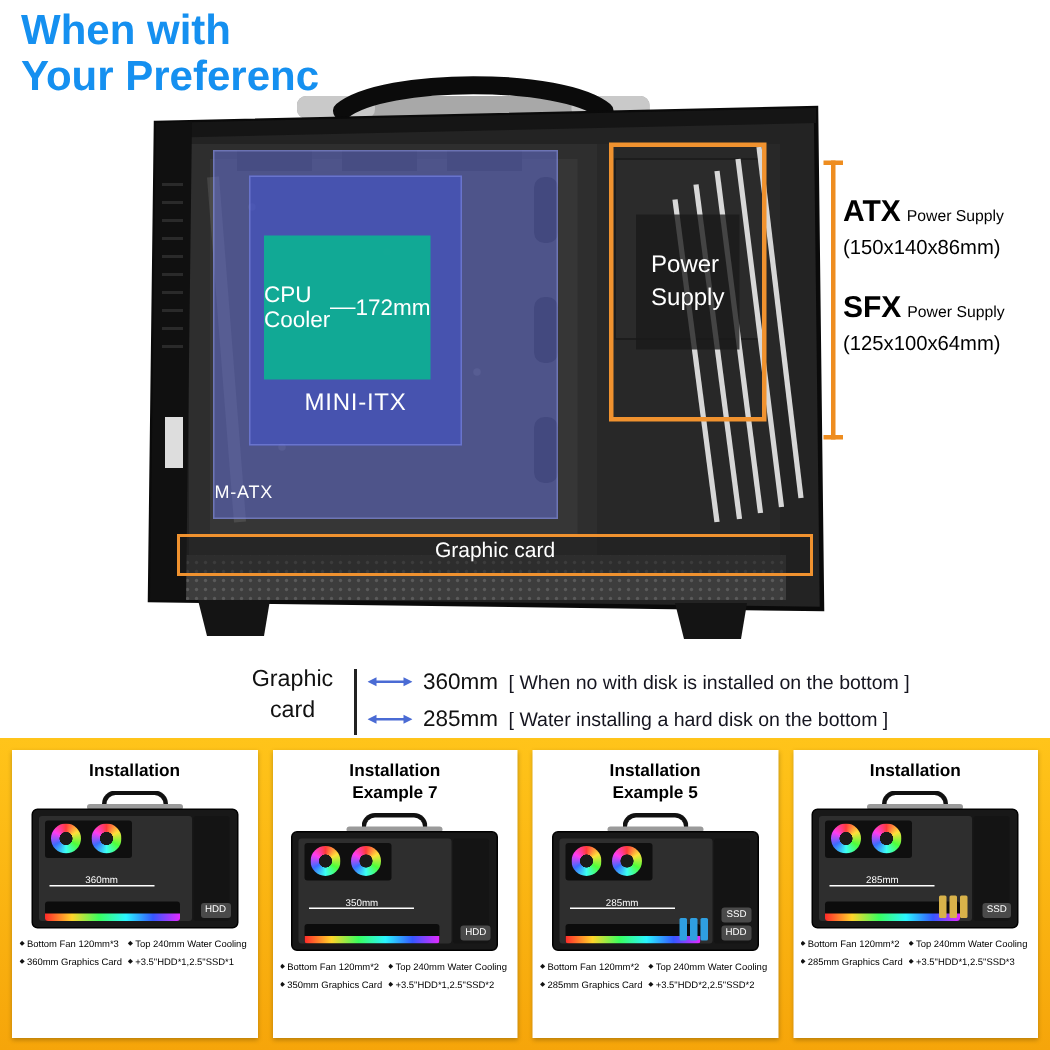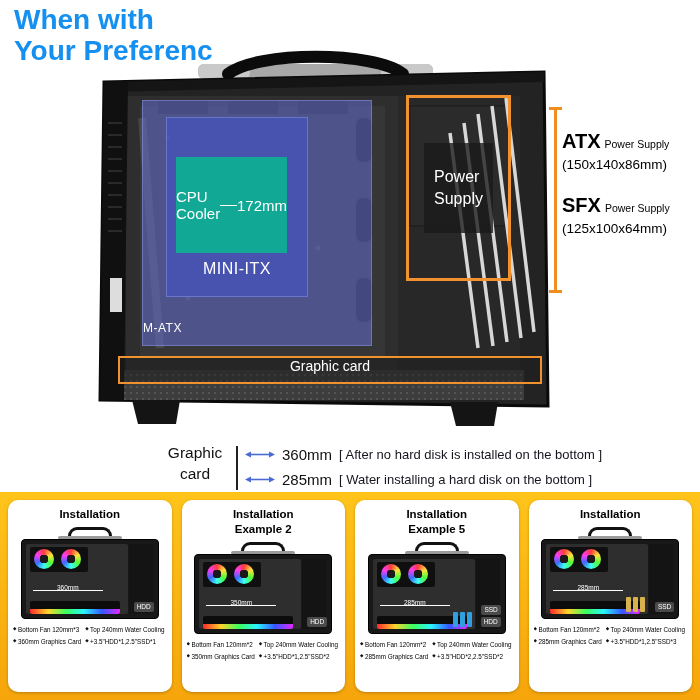--- a/index.html
+++ b/index.html
@@ -39,21 +39,21 @@
   
   .gc-label{position:absolute;left:160px;top:443px;width:70px;text-align:center;font-size:15.5px;color:#111;line-height:1.35}
   .gc-divider{position:absolute;left:236px;top:446px;width:2px;height:44px;background:#222}
   .gc-row{position:absolute;left:245px;display:flex;align-items:center;gap:7px;color:#111}
   .gc-row.r1{top:446px}.gc-row.r2{top:471px}
   .gc-val{font-size:15px}
   .gc-note{font-size:13px;color:#15151f;white-space:nowrap}
 
   
   .band{position:absolute;left:0;top:492px;width:700px;height:208px;background:linear-gradient(180deg,#ffc41a,#f6a50a);display:flex;gap:10px;padding:8px;align-items:stretch}
-  .card{flex:1;background:#fff;border-radius:10px;box-shadow:0 1px 3px rgba(0,0,0,.25);overflow:hidden}
+  .card{flex:1;background:#fff;border-radius:0;box-shadow:0 1px 3px rgba(0,0,0,.25);overflow:hidden}
   .card-title{margin-top:7px;text-align:center;font-size:11.5px;font-weight:bold;line-height:1.3;color:#000}
 
   
   .mc{position:relative;width:138px;height:94px;margin:5px auto 2px}
   .mc-handle{position:absolute;left:50%;top:0;transform:translateX(-50%);width:44px;height:12px;border:3px solid #111;border-bottom:none;border-radius:9px 9px 0 0}
   .mc-plate{position:absolute;left:50%;top:9px;transform:translateX(-50%);width:64px;height:4px;background:#9a9a9a;border-radius:2px}
   .mc-body{position:absolute;left:0;top:12px;width:138px;height:80px;background:#181818;border:1px solid #000;border-radius:4px}
   .mc-int{position:absolute;left:5px;top:17px;width:102px;height:70px;background:#2e2e2e;border-radius:2px}
   .mc-psu{position:absolute;right:6px;top:17px;width:24px;height:70px;background:#141414;border-radius:2px}
   .mc-rad{position:absolute;left:9px;top:20px;width:58px;height:25px;background:#0f0f0f;border-radius:2px}
@@ -198,21 +198,21 @@
     <div>card</div>
   </div>
   <div class="gc-divider"></div>
   <div class="gc-row r1">
     <svg width="30" height="9">
       <line x1="4" y1="4.5" x2="26" y2="4.5" stroke="#4a6bd4" stroke-width="1.6"></line>
       <polygon points="0,4.5 6,1.5 6,7.5" fill="#4a6bd4"></polygon>
       <polygon points="30,4.5 24,1.5 24,7.5" fill="#4a6bd4"></polygon>
     </svg>
     <span class="gc-val">360mm</span>
-    <span class="gc-note">[ After no hard disk is installed on the bottom ]</span>
+    <span class="gc-note">[ When no with disk is installed on the bottom ]</span>
   </div>
   <div class="gc-row r2">
     <svg width="30" height="9">
       <line x1="4" y1="4.5" x2="26" y2="4.5" stroke="#4a6bd4" stroke-width="1.6"></line>
       <polygon points="0,4.5 6,1.5 6,7.5" fill="#4a6bd4"></polygon>
       <polygon points="30,4.5 24,1.5 24,7.5" fill="#4a6bd4"></polygon>
     </svg>
     <span class="gc-val">285mm</span>
     <span class="gc-note">[ Water installing a hard disk on the bottom ]</span>
   </div>
@@ -246,21 +246,21 @@
       <div class="bullet">Bottom Fan 120mm*3</div>
       <div class="bullet">Top 240mm Water Cooling</div>
       <div class="bullet">360mm Graphics Card</div>
       <div class="bullet">+3.5"HDD*1,2.5"SSD*1</div>
     </div>
   </div>
 
   <div class="card">
     <div class="card-title">
       <div>Installation</div>
-      <div>Example 2</div>
+      <div>Example 7</div>
     </div>
     <div class="mc">
       <div class="mc-handle"></div>
       <div class="mc-plate"></div>
       <div class="mc-body"></div>
       <div class="mc-int"></div>
       <div class="mc-psu"></div>
       <div class="mc-rad">
         <div class="mc-fan f1"></div>
         <div class="mc-fan f2"></div>

